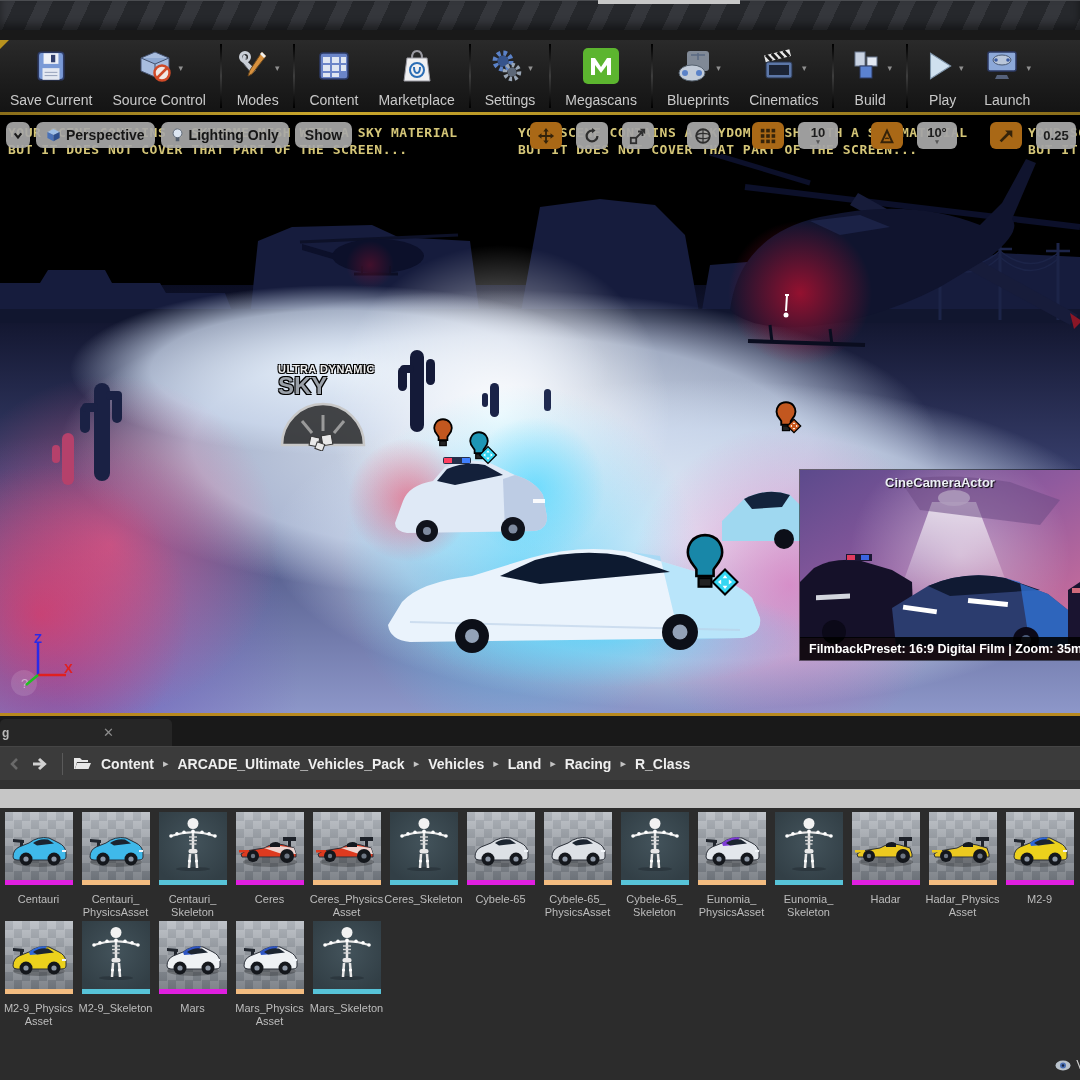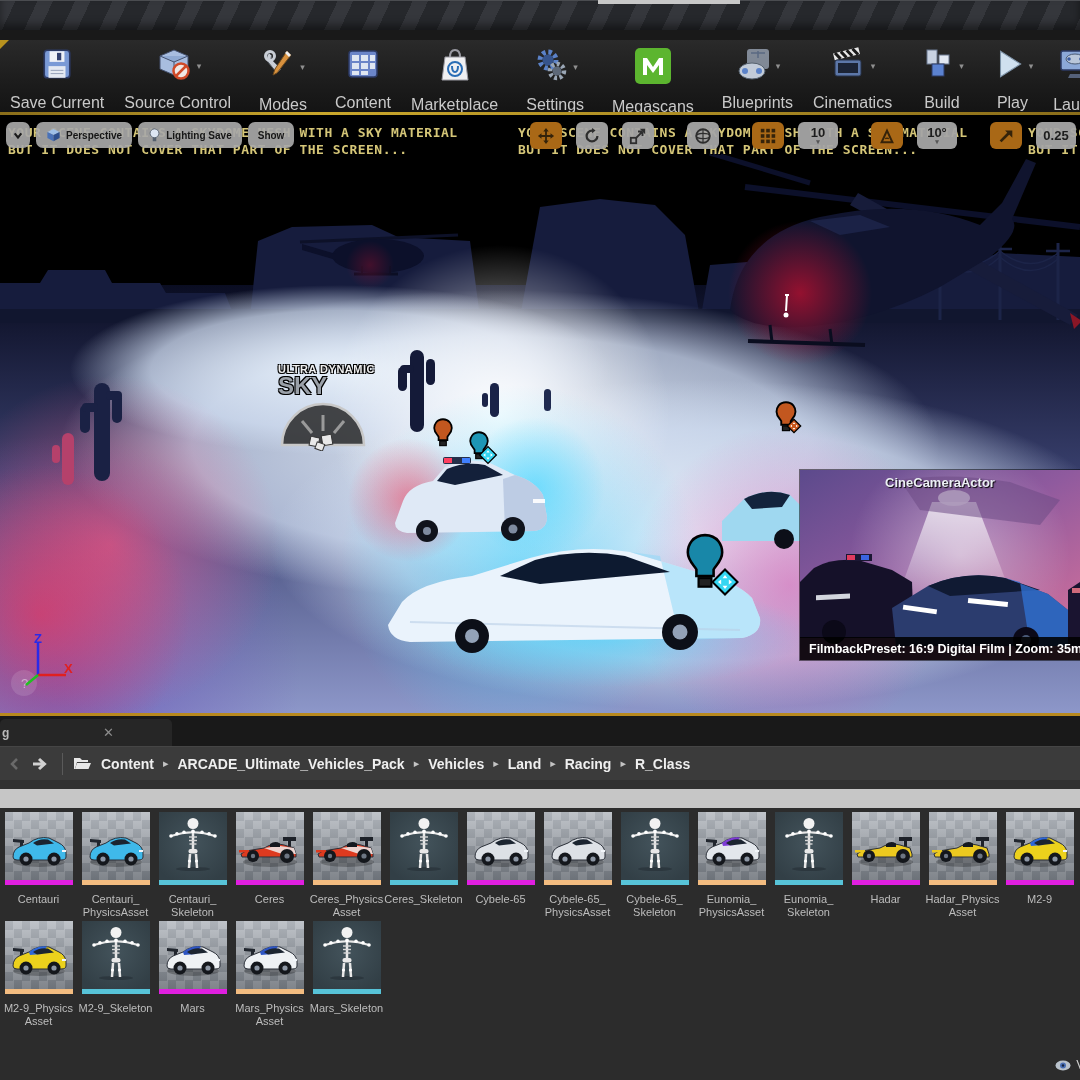--- a/index.html
+++ b/index.html
@@ -12,35 +12,35 @@
   .titlebar-lower{position:absolute;left:0;top:30px;width:1080px;height:10px;background:#191919;}
   .notch{position:absolute;left:598px;top:0;width:142px;height:4px;background:#c8c8c8;}
   
   .toolbar{position:absolute;left:0;top:40px;width:1080px;height:72px;
     background:linear-gradient(#2a2a2a,#1c1c1c 60%,#141414);display:flex;align-items:stretch;}
   .corner-wedge{position:absolute;left:0;top:0;width:0;height:0;
     border-top:9px solid #b8921e;border-right:9px solid transparent;}
   .tbtn{display:flex;flex-direction:column;align-items:center;justify-content:flex-start;
     padding:6px 10px 0 10px;cursor:default;}
   .tbtn .ticonrow{display:flex;align-items:center;height:44px;}
-  .tbtn .tlabel{font-size:16px;color:#c9c9c9;margin-top:8px;white-space:nowrap;}
+  .tbtn .tlabel{font-size:14px;color:#c9c9c9;margin-top:2px;white-space:nowrap;}
   .tcaret{color:#8f8f8f;font-size:9px;margin-left:3px;}
   .tsep{width:2px;margin:4px 4px;background:linear-gradient(#000,#3d3d3d,#000);}
   
   .vp-topline{position:absolute;left:0;top:112px;width:1080px;height:3px;
     background:linear-gradient(90deg,#8a6d1a,#caa72c 30%,#8a6d1a);}
   .viewport{position:absolute;left:0;top:115px;width:1080px;height:598px;background:#000;overflow:hidden;}
   .vp-bottomline{position:absolute;left:0;top:713px;width:1080px;height:3px;background:#b8891e;}
   .scene{position:absolute;left:0;top:0;}
   .warn{position:absolute;top:9px;width:520px;color:#d5c678;
     font-family:"DejaVu Sans Mono",monospace;font-weight:bold;font-size:13px;line-height:17px;
     letter-spacing:.5px;text-shadow:1px 1px 0 #000;z-index:2;white-space:nowrap;}
   .vp-controls{position:absolute;left:6px;top:7px;display:flex;gap:6px;z-index:3;}
   .vbtn{background:rgba(168,168,168,.92);border-radius:7px;color:#161616;font-weight:bold;
-    font-size:10px;display:flex;align-items:center;gap:5px;padding:3px 10px;height:20px;cursor:default;}
+    font-size:14px;display:flex;align-items:center;gap:5px;padding:3px 10px;height:20px;cursor:default;}
   .vbtn.small{padding:3px 6px;}
   .snapbar{position:absolute;right:4px;top:7px;display:flex;gap:14px;z-index:3;}
   .sbtn{width:32px;height:27px;border-radius:6px;display:flex;flex-direction:column;
     align-items:center;justify-content:center;background:rgba(165,165,165,.95);color:#2e2e2e;cursor:default;}
   .sbtn.active{background:#a96816;color:#35230a;}
   .sbtn.value{width:40px;color:#1d1d1d;font-size:13px;font-weight:bold;line-height:12px;}
   .sbtn .vcaret{font-size:7px;color:#555;line-height:6px;}
   .sgap{width:5px;}
   .sky-sprite{position:absolute;left:278px;top:248px;width:110px;text-align:left;z-index:1;}
   .sky-sprite .l1{font-size:11px;font-weight:bold;color:#f0f0f0;letter-spacing:.5px;
@@ -444,21 +444,21 @@
           </span>
           <span>Perspective</span>
         </div>
         <div class="vbtn">
           <span style="display: flex;">
             <svg width="13" height="15" viewBox="0 0 14 17">
               <circle cx="7" cy="6" r="5" fill="#dde6f2" stroke="#55606e"></circle>
               <rect x="5" y="11" width="4" height="4" fill="#55606e"></rect>
             </svg>
           </span>
-          <span>Lighting Save</span>
+          <span>Lighting Only</span>
         </div>
         <div class="vbtn">
           <span>Show</span>
         </div>
       </div>
 
     <div class="snapbar" id="snapbar">
         <div class="sbtn active">
           <svg width="18" height="18" viewBox="0 0 20 20" fill="currentColor">
             <path d="M10 1 L13 5 L11 5 L11 9 L15 9 L15 7 L19 10 L15 13 L15 11 L11 11 L11 15 L13 15 L10 19 L7 15 L9 15 L9 11 L5 11 L5 13 L1 10 L5 7 L5 9 L9 9 L9 5 L7 5 Z"></path>

